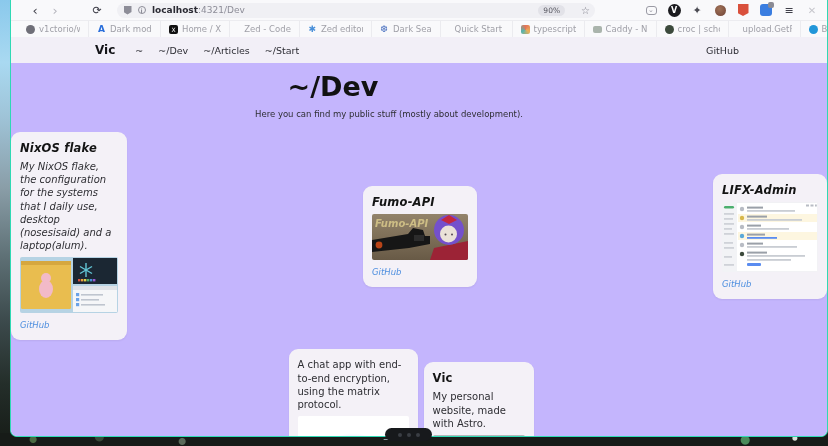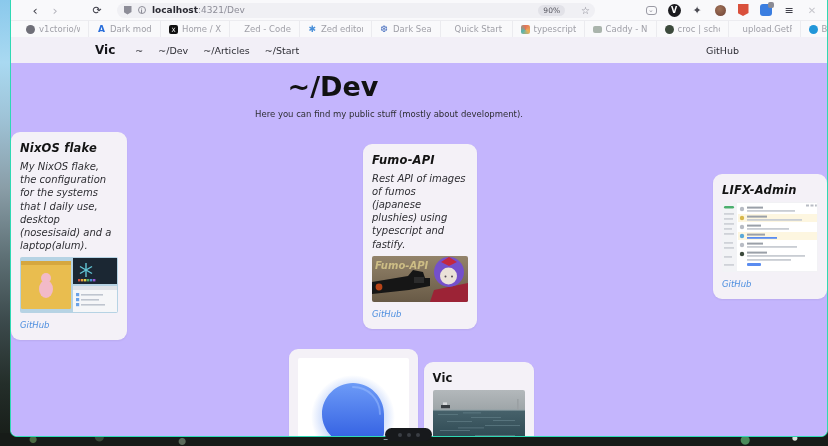--- a/index.html
+++ b/index.html
@@ -252,21 +252,20 @@
                 <rect x="56" y="46" width="3.2" height="3.2" fill="#6aa2e8"></rect>
                   <rect x="61" y="47" width="24" height="1.6" fill="#bfc5cf"></rect>
               </g>
             </svg>
           </div>
           <a class="gh-link">GitHub</a>
         </div>
 
         <div class="card card-fumo">
           <h2>Fumo-API</h2>
-          <p>Rest API of images of fumos (japanese plushies) using typescript and fastify.</p>
           <div class="thumb">
             <svg width="96" height="46" viewBox="0 0 96 46">
               <defs>
                   <linearGradient id="fbg" x1="0" y1="0" x2="0" y2="1">
                     <stop offset="0" stop-color="#93836a"></stop>
                     <stop offset="1" stop-color="#685a46"></stop>
                   </linearGradient>
                 </defs>
               <rect width="96" height="46" fill="url(#fbg)"></rect>
               <polygon points="62,34 96,27 96,46 58,46" fill="#9c2336"></polygon>
@@ -334,20 +333,21 @@
                 </g>
             </svg>
           </div>
           <a class="gh-link">GitHub</a>
         </div>
       </div>
 
       <div class="cards-row2">
 
         <div class="card card-charta">
+          <p>A chat app with end-to-end encryption, using the matrix protocol.</p>
           <div class="charta-img thumb">
             <svg width="108" height="112" viewBox="0 0 108 112">
               <defs>
                 <linearGradient id="cg" x1="0" y1="0" x2="0" y2="1">
                     <stop offset="0" stop-color="#6d9bf7"></stop>
                     <stop offset="1" stop-color="#2e5be0"></stop>
                   </linearGradient>
                 <radialGradient id="glow" cx="0.5" cy="0.5" r="0.5">
                     <stop offset="0.55" stop-color="#7aa2f5" stop-opacity="0.55"></stop>
                     <stop offset="1" stop-color="#7aa2f5" stop-opacity="0"></stop>
@@ -355,20 +355,21 @@
               </defs>
               <circle cx="54" cy="56" r="42" fill="url(#glow)"></circle>
               <path d="M54 22 C71 22 85 36 85 53 L85 72 C85 77 80 81 75 79 C68 77 61 84 54 84 C37 84 23 70 23 53 C23 36 37 22 54 22 Z" fill="url(#cg)"></path>
               <path d="M54 26 C69 26 81 38 81 53" fill="none" stroke="#9ec0ff" stroke-width="2" stroke-linecap="round" opacity="0.5"></path>
             </svg>
           </div>
         </div>
 
         <div class="card card-vic">
           <h2>Vic</h2>
+          <p>My personal website, made with Astro.</p>
           <div class="thumb">
             <svg width="92" height="57" viewBox="0 0 92 57">
               <defs>
                 <linearGradient id="sky" x1="0" y1="0" x2="0" y2="1">
                     <stop offset="0" stop-color="#b3b8bb"></stop>
                     <stop offset="1" stop-color="#9da4a7"></stop>
                   </linearGradient>
                 <linearGradient id="sea" x1="0" y1="0" x2="0" y2="1">
                     <stop offset="0" stop-color="#47626b"></stop>
                     <stop offset="1" stop-color="#27424c"></stop>

